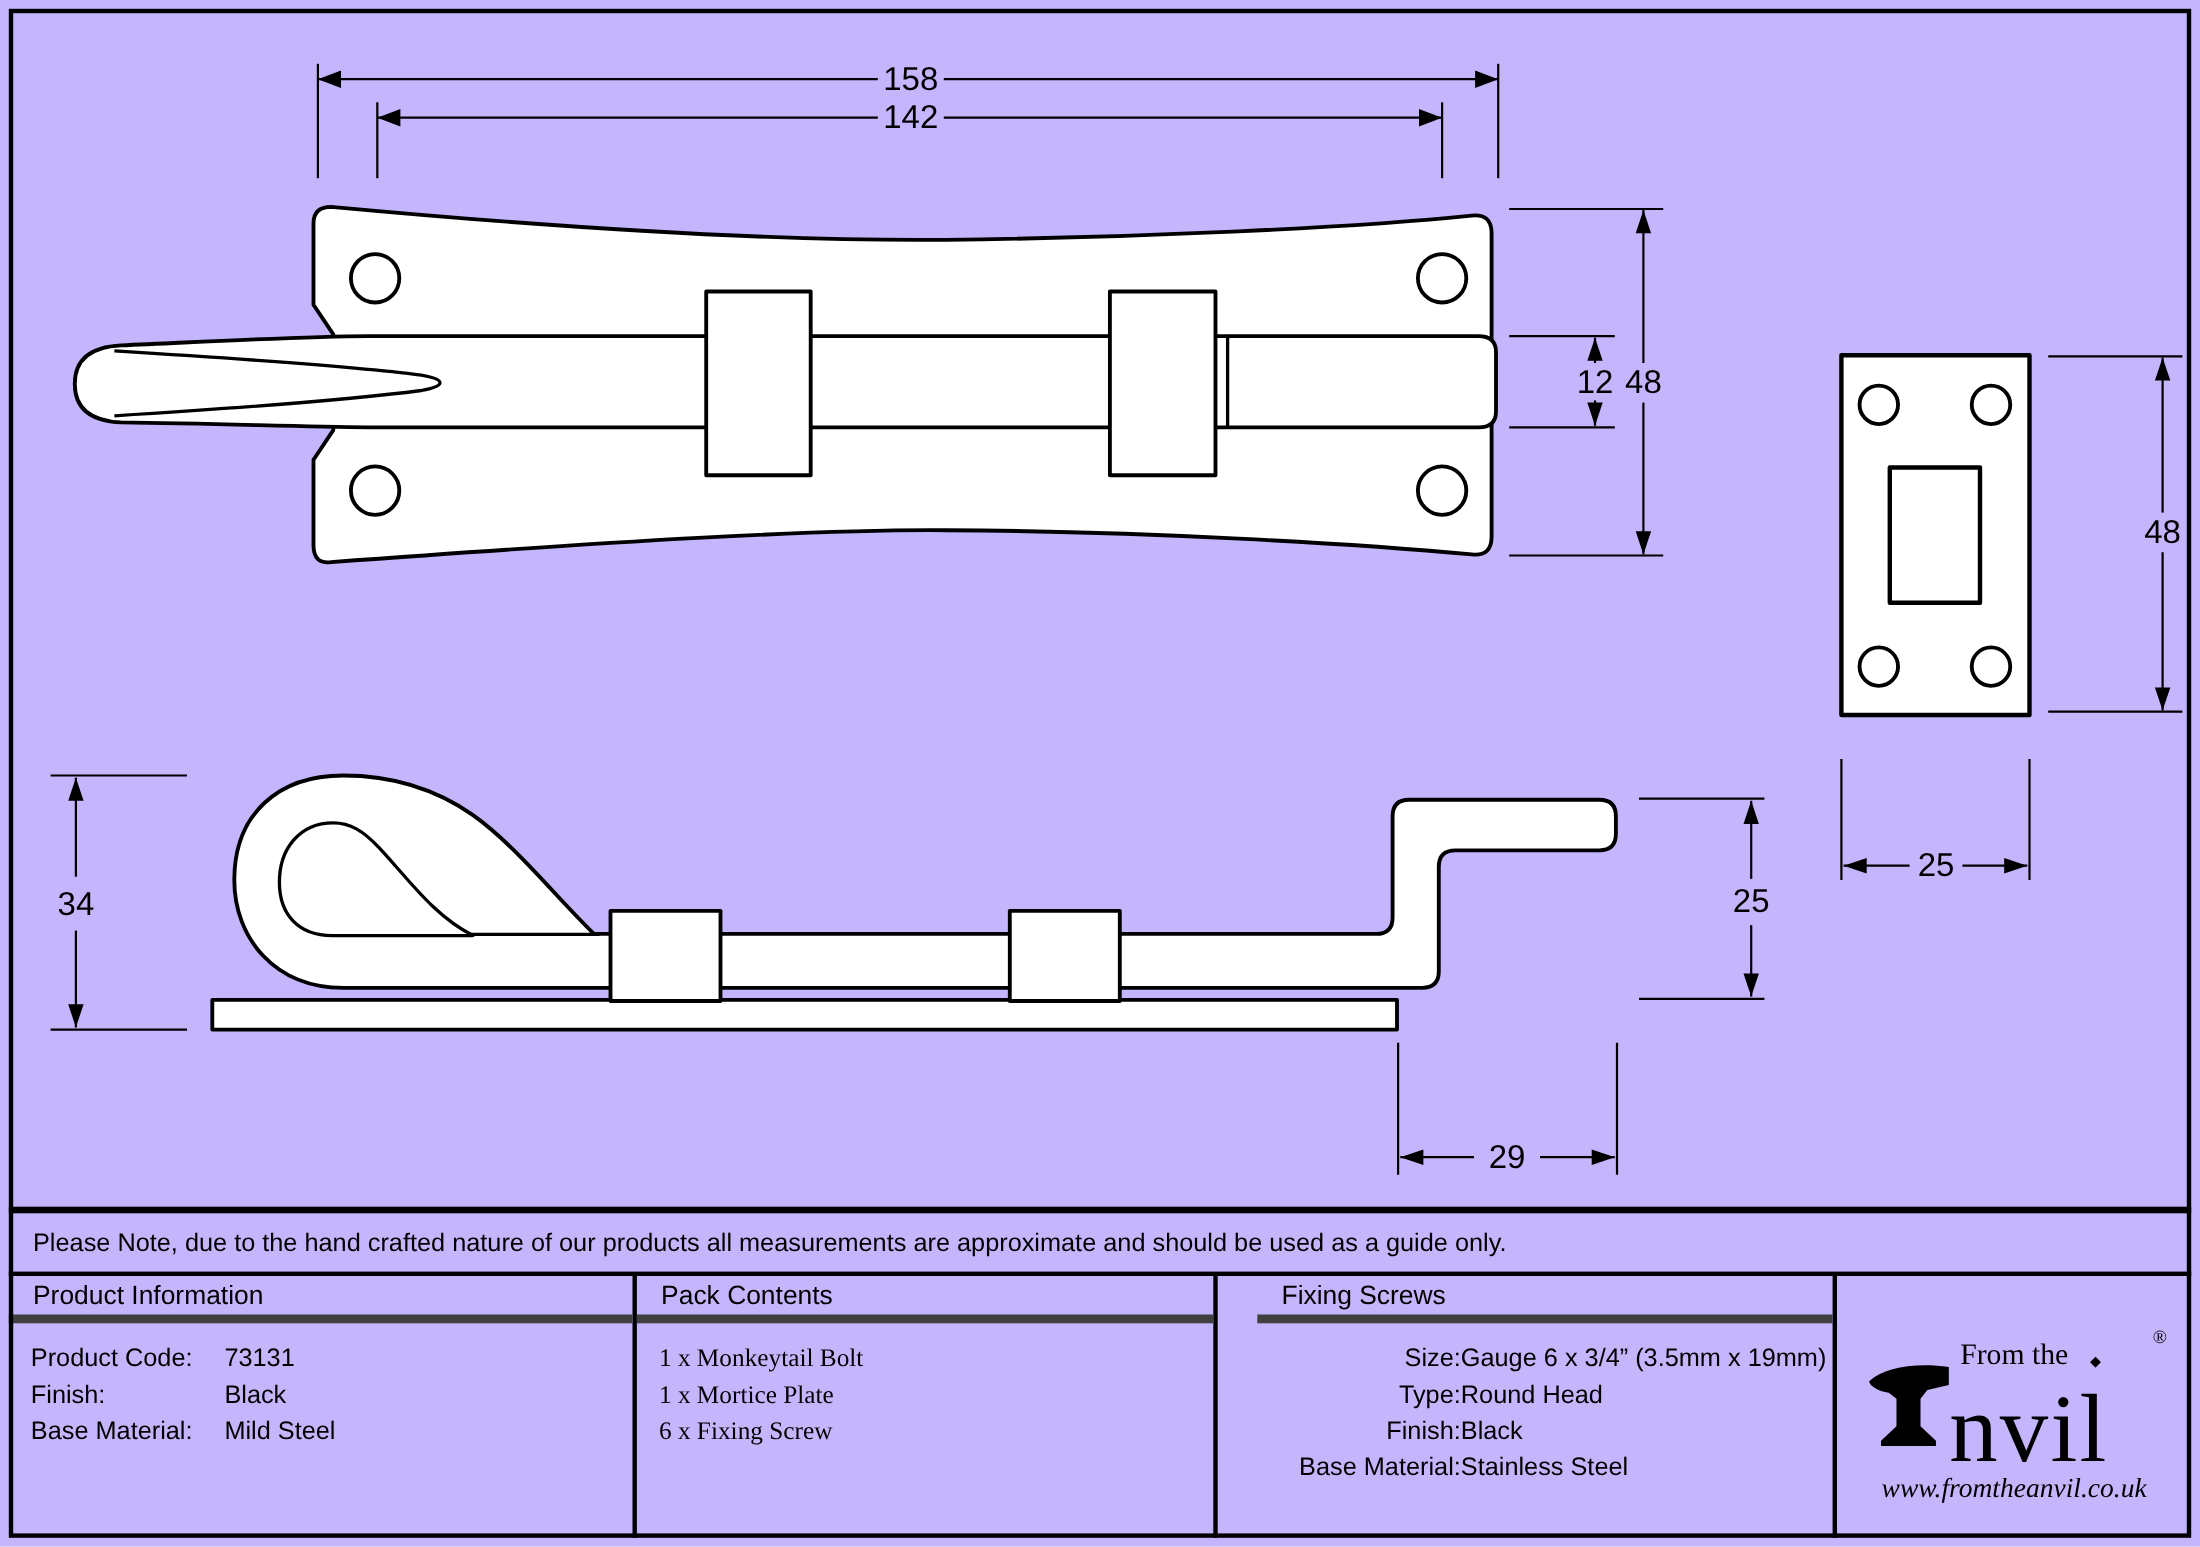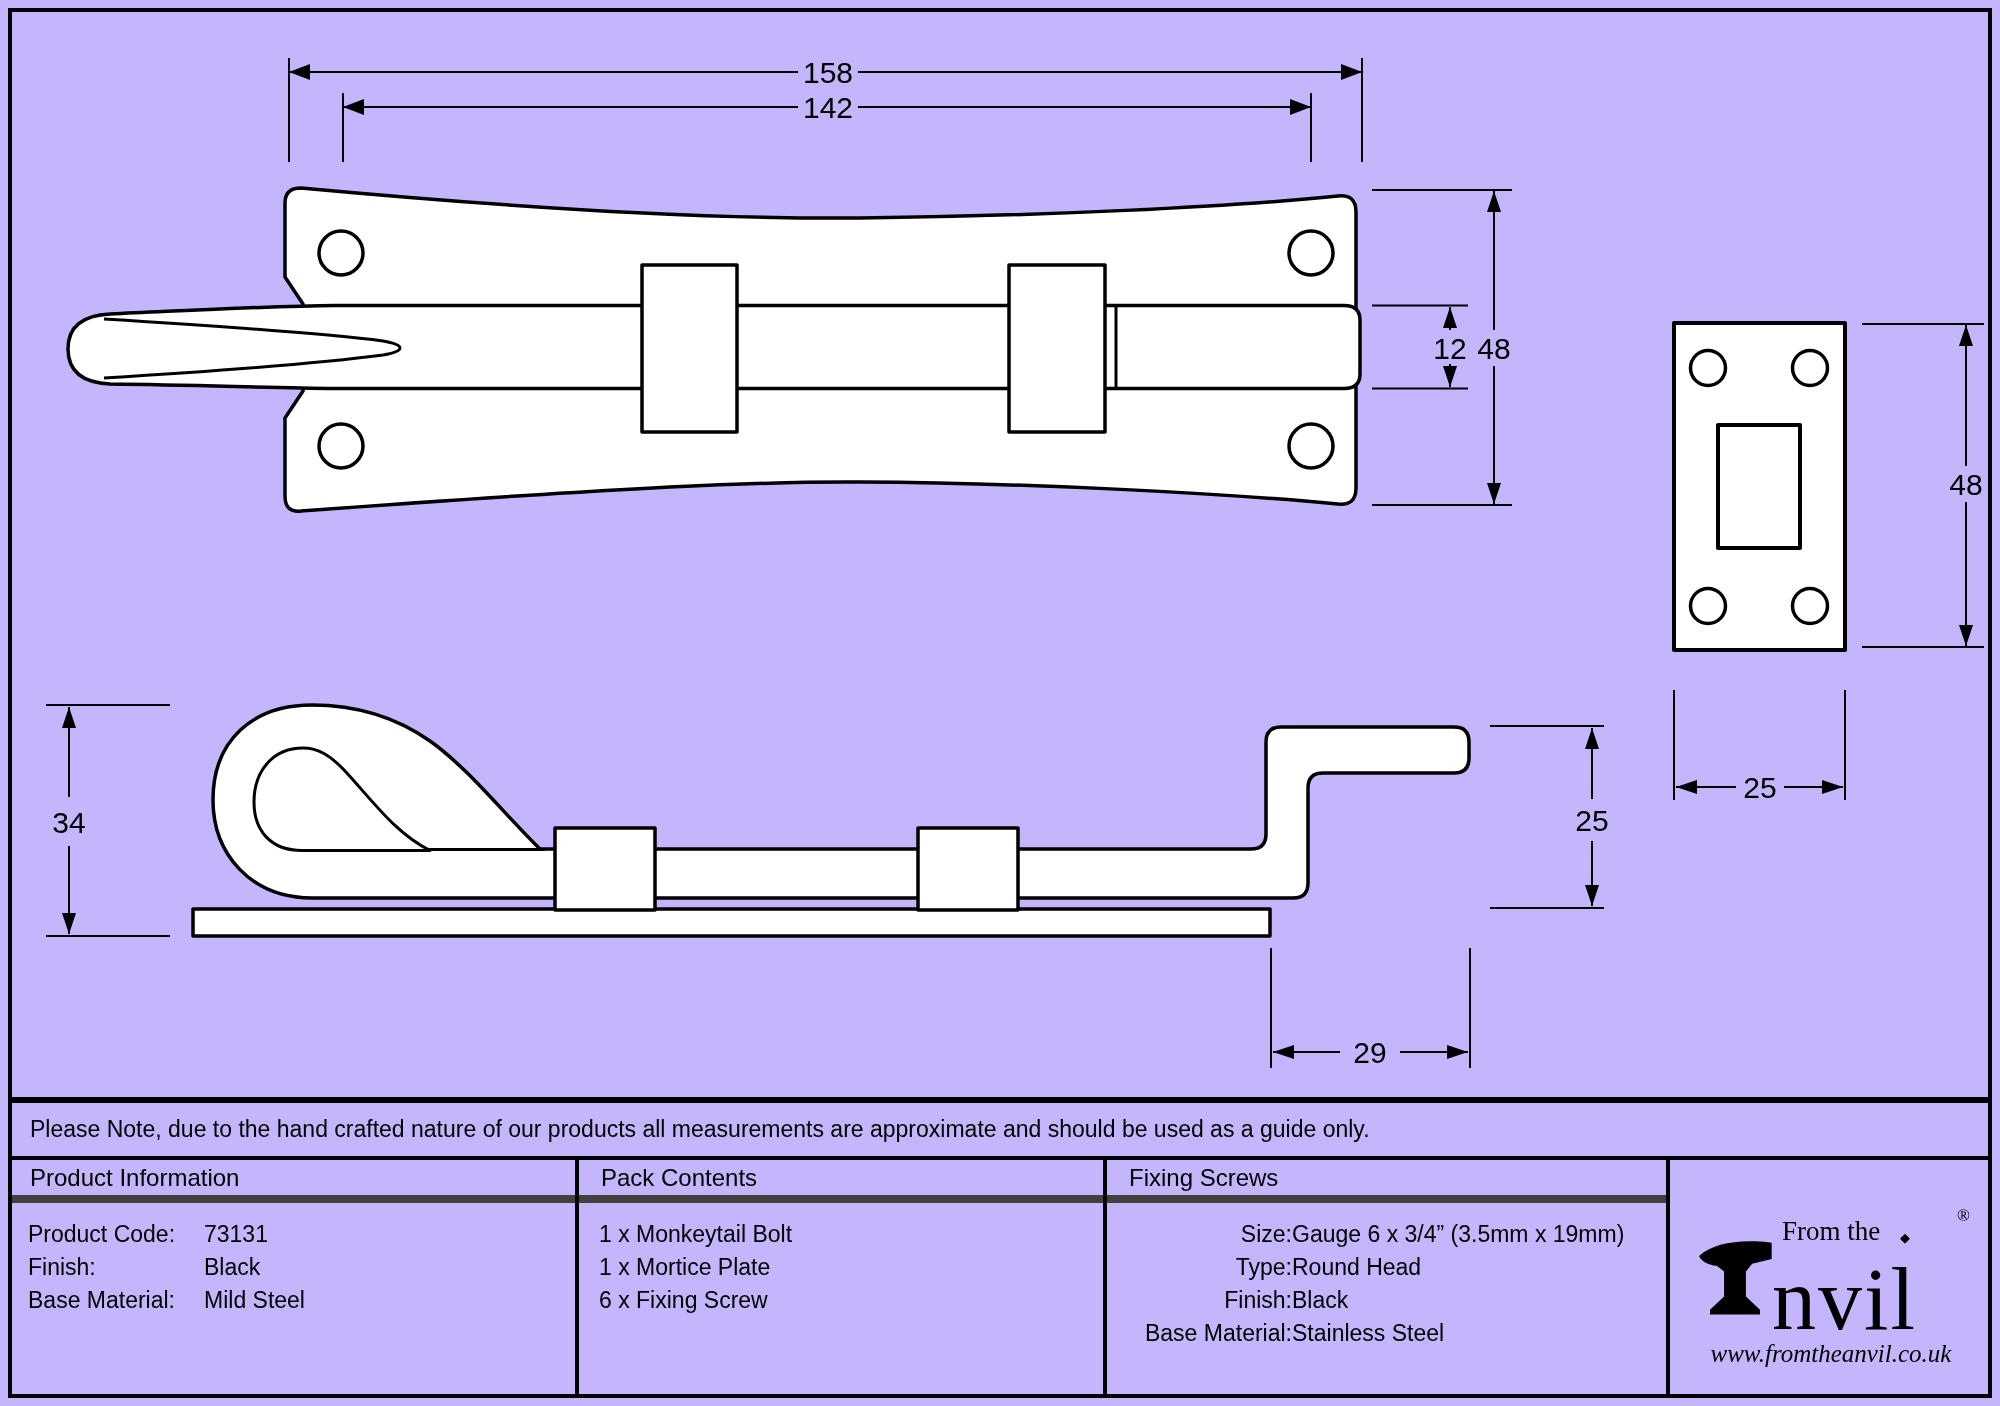--- a/index.html
+++ b/index.html
@@ -29,21 +29,21 @@
   .col-line { border-right:4px solid #000; }
   .tbl .hdr {
     height:43px; box-sizing:border-box; border-bottom:8px solid #404040;
     display:flex; align-items:center; padding-left:22px; font-size:24px;
   }
   .cell-rows { padding:15px 0 0 20px; font-size:23px; }
   .kv { display:flex; line-height:33px; }
   .kv .k { width:176px; flex:0 0 auto; }
   .col3 .cell-rows { padding-left:8px;text-align:right; }
   .col3 .kv .k { width:177px; }
-  .li { line-height:33px; }
+  .li { line-height:33px;font-family:Liberation Serif, serif; }
   
   .logo { position:relative; margin:52px auto 0; width:270px; height:170px; font-family:"Liberation Serif", serif; }
   .anvil-glyph { position:absolute; left:0; top:14px; }
   .from-the { position:absolute; left:86px; top:4px; font-size:27px; white-space:nowrap; }
   .diamond  { position:absolute; left:204px; top:18px; font-size:13px; }
   .reg      { position:absolute; right:-4px; top:-6px; font-size:17px; }
   .nvil     { position:absolute; left:76px; top:44px; font-size:88px; line-height:88px; letter-spacing:2px; }
   .website  { position:absolute; left:-14px; top:128px; width:298px; text-align:center;
               font-style:italic; font-size:25px; }
 </style>
@@ -261,21 +261,21 @@
     <div class="hdr">
       <span>Pack Contents</span>
     </div>
     <div class="cell-rows">
       <div class="li">1 x Monkeytail Bolt</div>
       <div class="li">1 x Mortice Plate</div>
       <div class="li">6 x Fixing Screw</div>
     </div>
   </div>
 
-  <div class="tbl col-line col3" style="left:1107px; width:563px;">
+  <div class="tbl col-line col3" style="left:1107px; width:563px;padding-left:36px;">
     <div class="hdr">
       <span>Fixing Screws</span>
     </div>
     <div class="cell-rows">
       <div class="kv">
         <span class="k">Size:</span>
         <span class="v">Gauge 6 x 3/4” (3.5mm x 19mm)</span>
       </div>
       <div class="kv">
         <span class="k">Type:</span>

